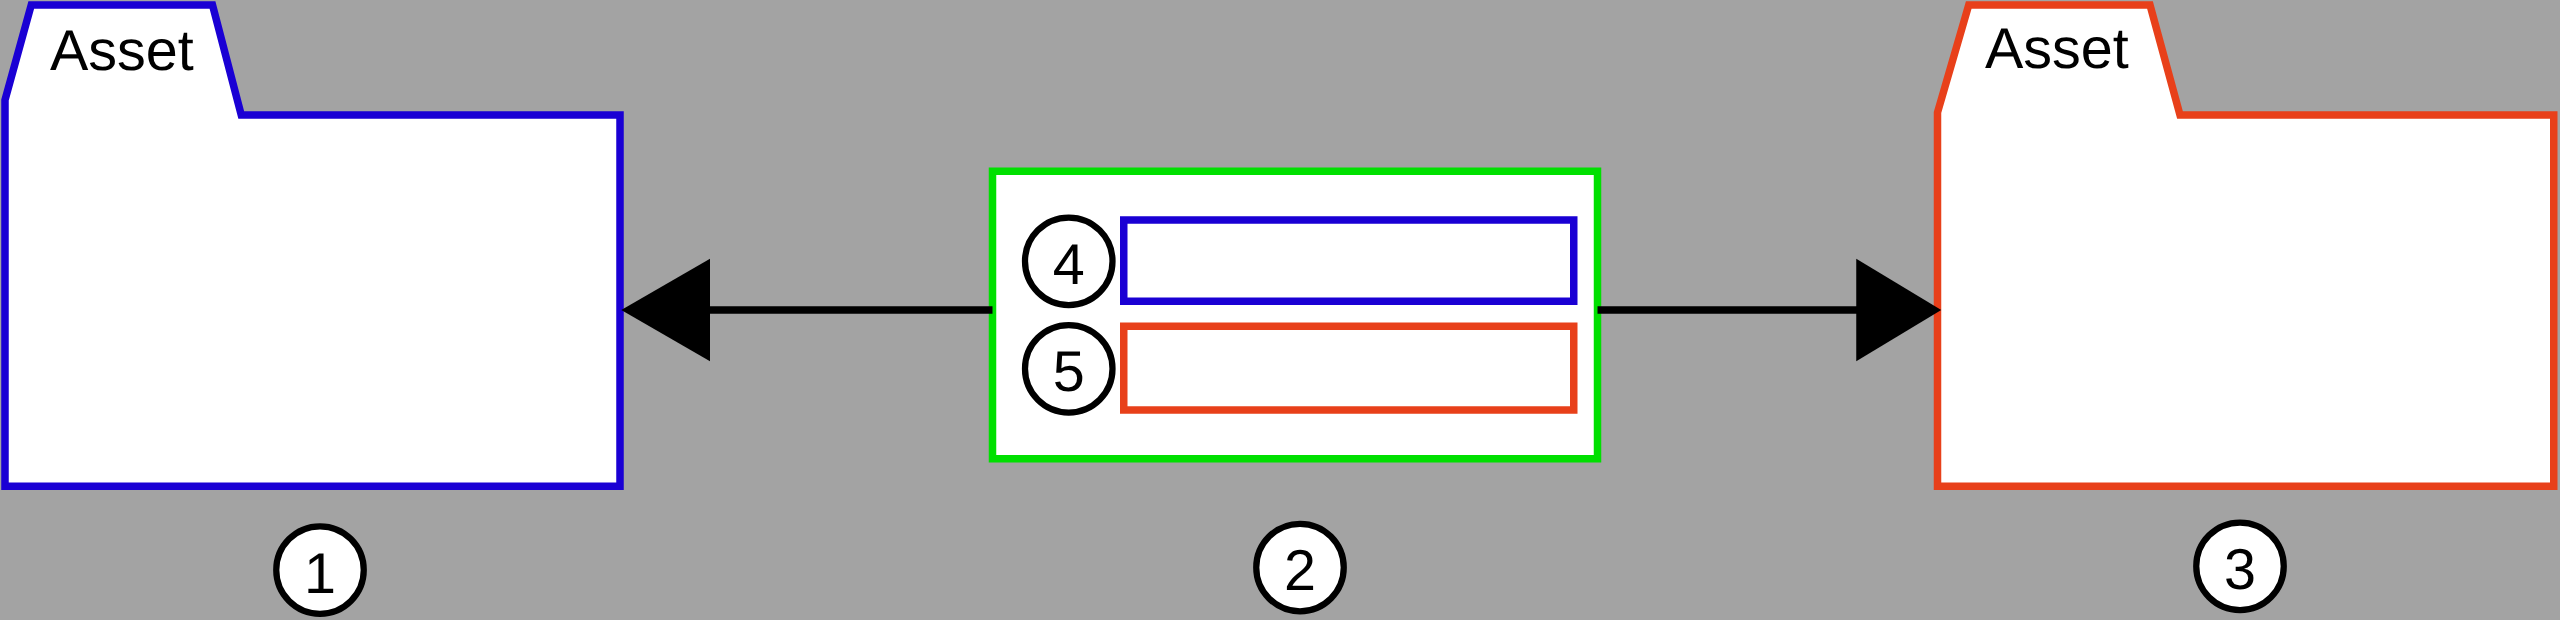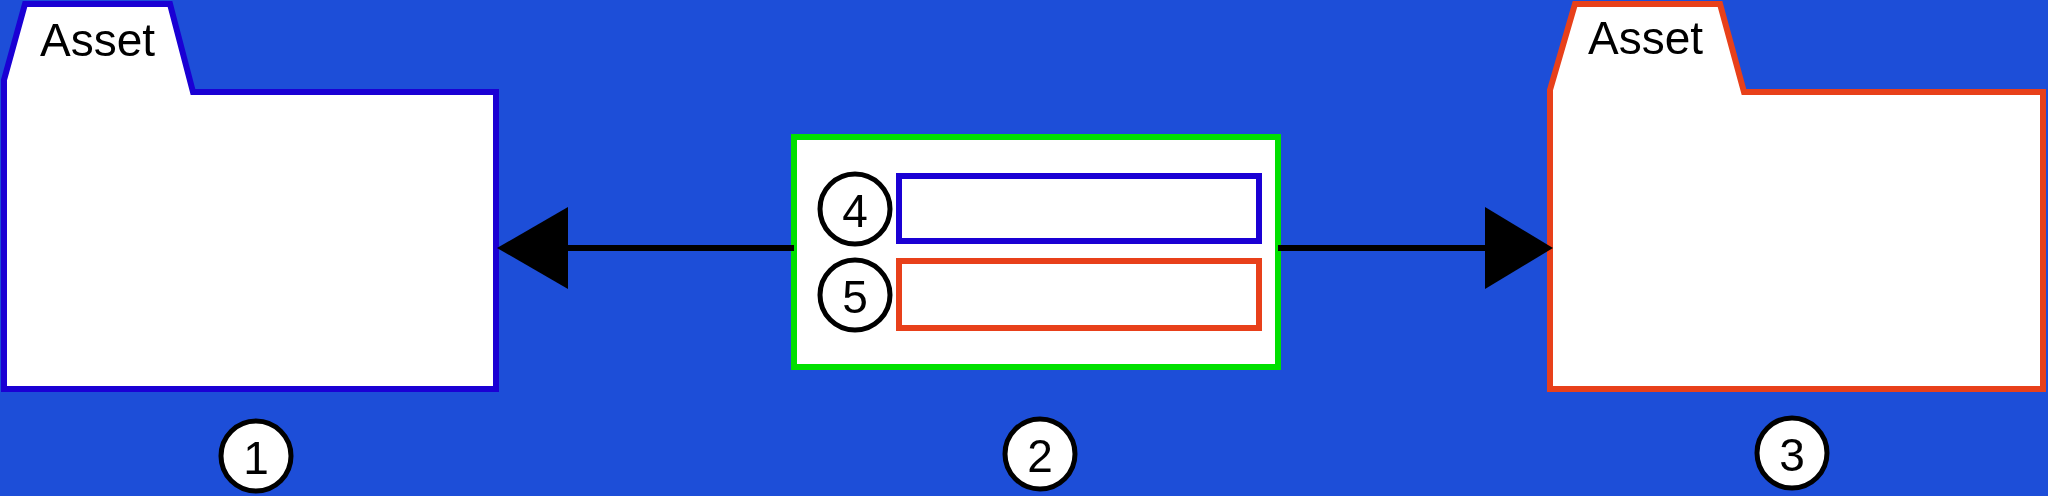--- a/index.html
+++ b/index.html
@@ -8,21 +8,21 @@
     padding: 0;
     background: #ffffff;
   }
   body {
     font-family: "Liberation Sans", sans-serif;
   }
   #stage {
     position: relative;
     width: 2048px;
     height: 496px;
-    background: #1d4ed8;
+    background: #a3a3a3;
     overflow: hidden;
   }
   #stage svg {
     position: absolute;
     left: 0;
     top: 0;
     width: 2048px;
     height: 496px;
     display: block;
   }

